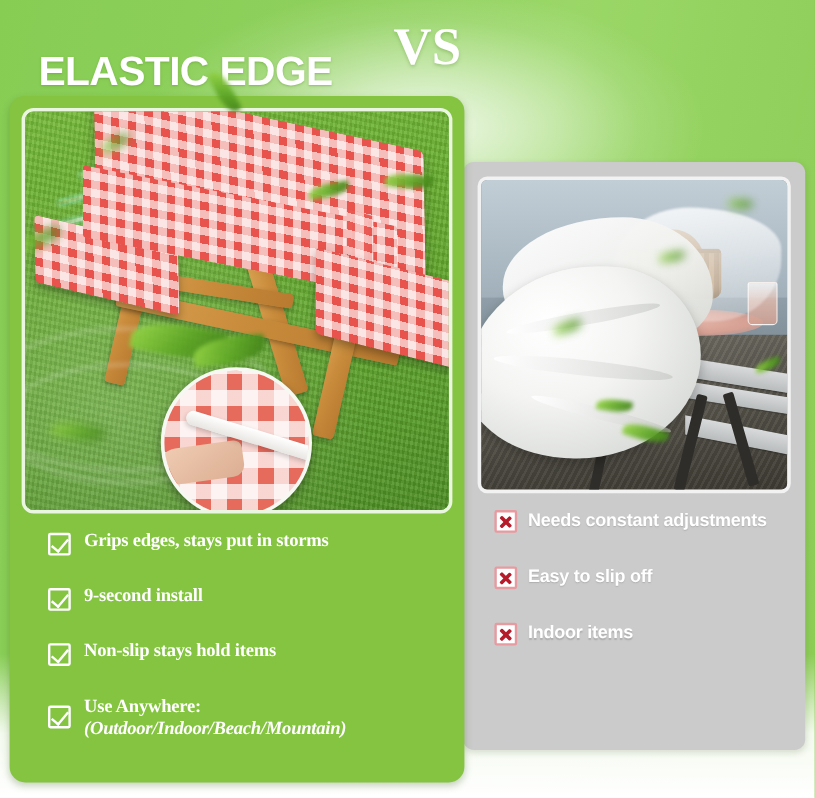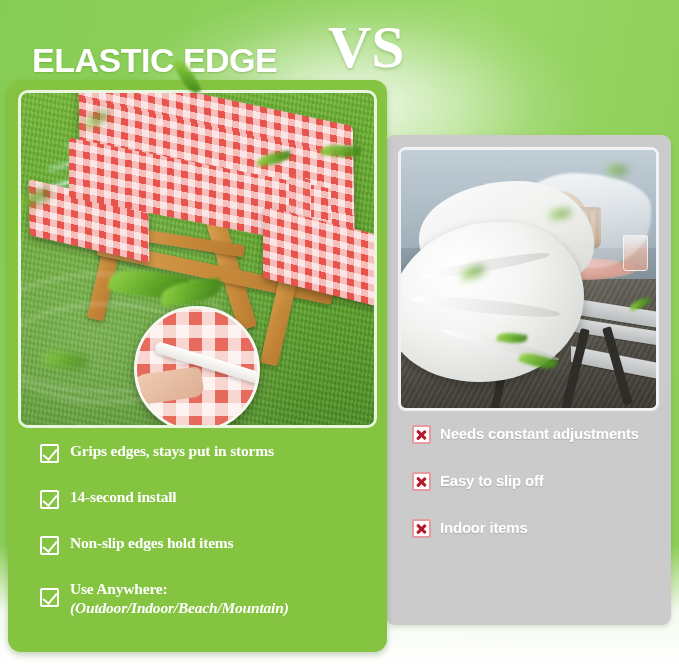--- a/index.html
+++ b/index.html
@@ -31,21 +31,21 @@
   .hdr-left {
     position:absolute; left:32px; top:41px;
     font-size:34px; font-weight:bold; color:#ffffff;
     letter-spacing:-0.5px;
     text-shadow:0 1px 2px rgba(90,140,45,0.45);
     white-space:nowrap;
   }
   .hdr-vs {
     position:absolute; left:328px; top:17px;
     font-family:"Liberation Serif", serif;
-    font-size:60px; font-weight:bold; color:#ffffff;
+    font-size:44px; font-weight:bold; color:#ffffff;
     line-height:1;
     text-shadow:0 2px 3px rgba(90,140,45,0.35);
   }
   .hdr-right {
     position:absolute; left:436px; top:56px;
     font-size:26px; font-weight:bold; color:#ffffff;
     line-height:1.12; letter-spacing:0px;
     text-shadow:0 1px 2px rgba(120,160,90,0.4);
   }
   .hdr-right span { display:block; }
@@ -451,25 +451,25 @@
 
   <div class="leaf" style="left:160px;top:-10px;width:38px;height:13px;transform:rotate(62deg);z-index:12;"></div>
 
   <div class="list-left" style="position:absolute;left:32px;top:362px;width:330px;font-family:Liberation Serif, serif;">
     <div class="row">
       <span class="cb"></span>
       <span class="row-txt">Grips edges, stays put in storms</span>
     </div>
     <div class="row">
       <span class="cb"></span>
-      <span class="row-txt">14-second install</span>
+      <span class="row-txt">9-second install</span>
     </div>
     <div class="row">
       <span class="cb"></span>
-      <span class="row-txt">Non-slip edges hold items</span>
+      <span class="row-txt">Non-slip stays hold items</span>
     </div>
     <div class="row">
       <span class="cb" style="margin-top:8px;"></span>
       <span class="row-txt">
         <span>Use Anywhere:</span>
         <span class="sub">(Outdoor/Indoor/Beach/Mountain)</span>
       </span>
     </div>
   </div>
 </div>

